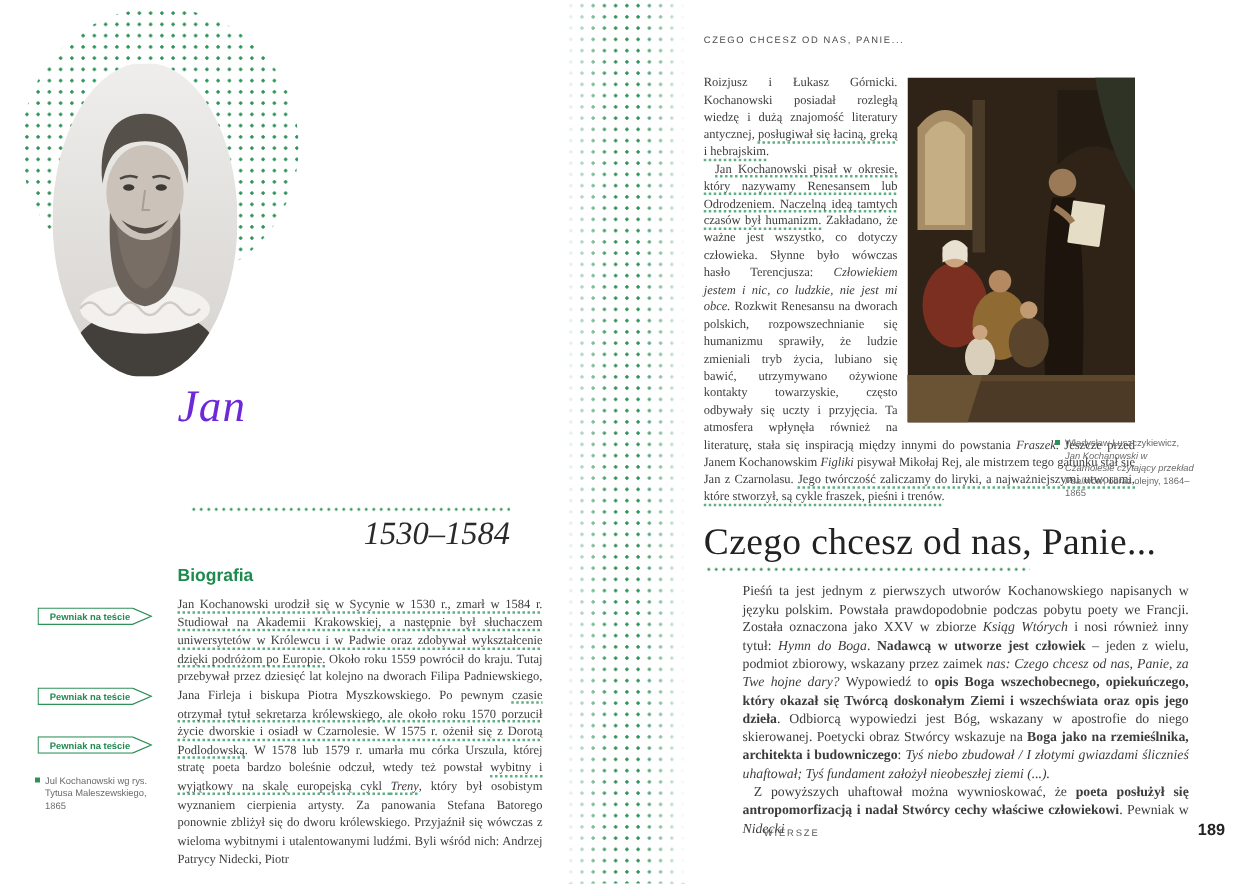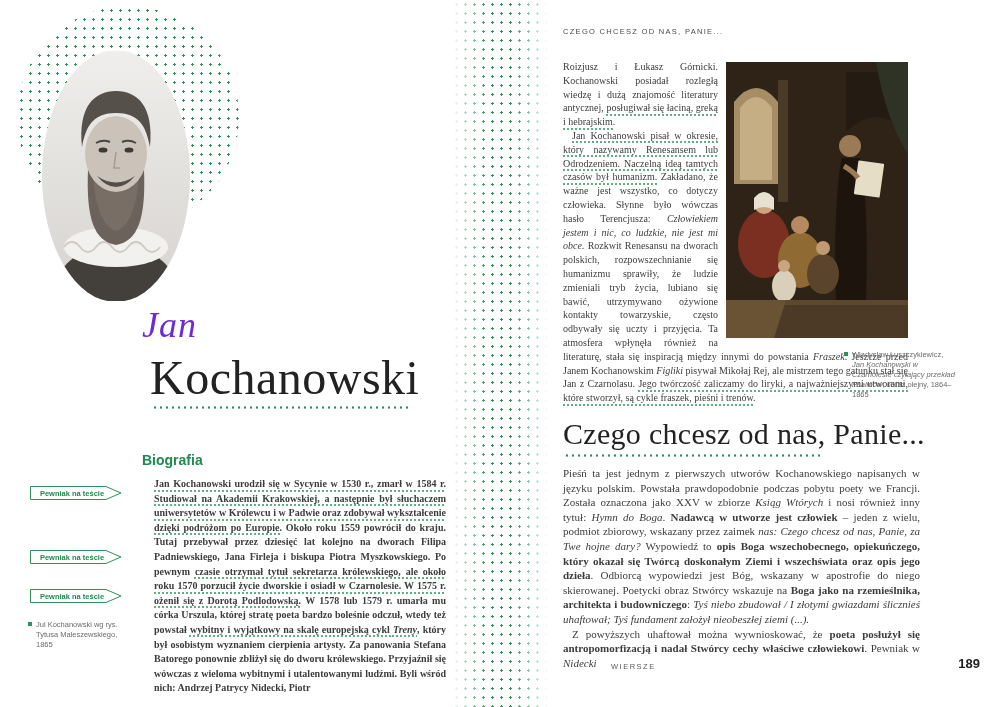--- a/index.html
+++ b/index.html
@@ -23,21 +23,21 @@
   
   .portrait{position:absolute;left:42px;top:50px;width:148px;height:252px;border-radius:50%/50%;overflow:hidden;}
   .portrait svg{display:block;width:100%;height:100%;}
 
   .title-jan{position:absolute;left:142px;top:304px;font-style:italic;font-size:36px;color:#6d28d9;letter-spacing:1px;}
   .title-last{position:absolute;left:150px;top:350px;font-size:48px;color:#222;letter-spacing:0.5px;}
   .dotrule{position:absolute;height:3px;background-image:radial-gradient(circle,var(--dot) 1px,transparent 1.3px);background-size:6px 3px;background-position:0 50%;background-repeat:repeat-x;}
   .rule-title{left:152px;top:406px;width:256px;}
   .title-dates{position:absolute;left:142px;top:412px;width:266px;text-align:right;font-style:italic;font-size:26px;color:#2a2a2a;}
   .bio-head{position:absolute;left:142px;top:452px;font-family:"Liberation Sans",sans-serif;font-weight:bold;font-size:14px;color:var(--green);}
-  .bio-text{position:absolute;left:154px;top:477px;width:292px;font-size:10px;line-height:14.6px;text-align:justify;color:var(--ink);font-weight:bold;}
+  .bio-text{position:absolute;left:142px;top:477px;width:292px;font-size:10px;line-height:14.6px;text-align:justify;color:var(--ink);}
 
   .tag{position:absolute;left:30px;width:92px;height:14px;}
   .tag svg{position:absolute;inset:0;width:100%;height:100%;}
   .tag-label{position:absolute;left:0;top:0;width:84px;height:14px;display:flex;align-items:center;justify-content:center;
     font-family:"Liberation Sans",sans-serif;font-size:7.5px;font-weight:bold;color:var(--green);}
 
   .caption{position:absolute;display:flex;gap:4px;font-family:"Liberation Sans",sans-serif;font-size:7.5px;line-height:10px;color:var(--capgray);}
   .caption .bullet{flex:0 0 auto;width:4px;height:4px;margin-top:2px;background:var(--dot);}
   .cap-left{left:28px;top:620px;width:108px;}
   .cap-right{left:844px;top:350px;width:112px;}
@@ -45,21 +45,21 @@
   
   .running-header{position:absolute;left:563px;top:27px;font-family:"Liberation Sans",sans-serif;font-size:7.5px;letter-spacing:1.3px;color:#4a4a4a;}
   .col-block{position:absolute;left:563px;top:60px;width:345px;font-size:10px;line-height:13.8px;text-align:justify;}
   .col-block p{margin:0;}
   .col-block p.indent{text-indent:9px;}
   .painting-fig{float:right;width:182px;height:276px;margin:2px 0 6px 8px;}
   .painting-fig svg{display:block;width:100%;height:100%;}
 
   .section-heading{position:absolute;left:563px;top:417px;font-size:30px;color:#222;letter-spacing:0.3px;}
   .rule-section{left:564px;top:454px;width:260px;}
-  .section-text{position:absolute;left:563px;top:466px;width:357px;font-size:11px;line-height:14.6px;text-align:justify;}
+  .section-text{position:absolute;left:594px;top:466px;width:357px;font-size:11px;line-height:14.6px;text-align:justify;}
   .section-text p{margin:0;}
   .section-text p.indent{text-indent:9px;}
 
   .footer-label{position:absolute;left:575px;top:662px;font-family:"Liberation Sans",sans-serif;font-size:7.5px;letter-spacing:1.5px;color:#5a5a5a;margin-left:36px;}
   .page-number{position:absolute;left:920px;top:656px;width:60px;text-align:right;font-family:"Liberation Sans",sans-serif;font-weight:bold;font-size:13px;color:#222;}
 
   
   .hl{text-decoration:underline;text-decoration-style:dotted;text-decoration-color:var(--uline);text-decoration-thickness:1.5px;text-underline-offset:2.5px;}
   .it{font-style:italic;}
   .bd{font-weight:bold;}
@@ -91,22 +91,22 @@
       <path d="M40,96 C36,56 52,40 74,40 C96,40 112,56 108,96 C104,74 96,62 74,62 C52,62 44,74 40,96 Z" fill="#56504a"></path>
       <ellipse cx="61" cy="99" rx="4.5" ry="2.6" fill="#3c3a37"></ellipse>
       <ellipse cx="87" cy="99" rx="4.5" ry="2.6" fill="#3c3a37"></ellipse>
       <path d="M54,92 q7,-4 14,-1 M80,91 q7,-3 14,1" stroke="#4a4641" stroke-width="2" fill="none"></path>
       <path d="M74,101 L72,117 L78,117" stroke="#a89e93" stroke-width="1.6" fill="none"></path>
       <path d="M55,125 q19,13 38,0 q-9,11 -19,11 q-10,0 -19,-11 Z" fill="#554e48"></path>
     </svg>
   </div>
 
   <div class="title-jan">Jan</div>
-  <div class="title-last">Kochanowski</div>
   <div class="dotrule rule-title"></div>
+  <div class="title-dates">1530–1584</div>
 
   <div class="bio-head">Biografia</div>
   <div class="bio-text"><span class="hl">Jan Kochanowski urodził się w Sycynie w 1530 r., zmarł w 1584 r. Studiował na Akademii Krakowskiej, a następnie był słuchaczem uniwersytetów w Królewcu i w Padwie oraz zdobywał wykształcenie dzięki podróżom po Europie.</span><span> Około roku 1559 powrócił do kraju. Tutaj przebywał przez dziesięć lat kolejno na dworach Filipa Padniewskiego, Jana Firleja i biskupa Piotra Myszkowskiego. Po pewnym </span><span class="hl">czasie otrzymał tytuł sekretarza królewskiego, ale około roku 1570 porzucił życie dworskie i osiadł w Czarnolesie. W 1575 r. ożenił się z Dorotą Podlodowską.</span><span> W 1578 lub 1579 r. umarła mu córka Urszula, której stratę poeta bardzo boleśnie odczuł, wtedy też powstał </span><span class="hl">wybitny i wyjątkowy na skalę europejską cykl </span><span class="it hl">Treny</span><span>, który był osobistym wyznaniem cierpienia artysty. Za panowania Stefana Batorego ponownie zbliżył się do dworu królewskiego. Przyjaźnił się wówczas z wieloma wybitnymi i utalentowanymi ludźmi. Byli wśród nich: Andrzej Patrycy Nidecki, Piotr</span></div>
 
   <div class="tag" style="top:486px">
     <svg viewBox="0 0 92 14" preserveAspectRatio="none" aria-hidden="true">
       <polygon points="0.5,0.5 76,0.5 91,7 76,13.5 0.5,13.5" fill="#ffffff" stroke="#2e9158" stroke-width="1"></polygon>
     </svg>
     <span class="tag-label">Pewniak na teście</span>
   </div>

